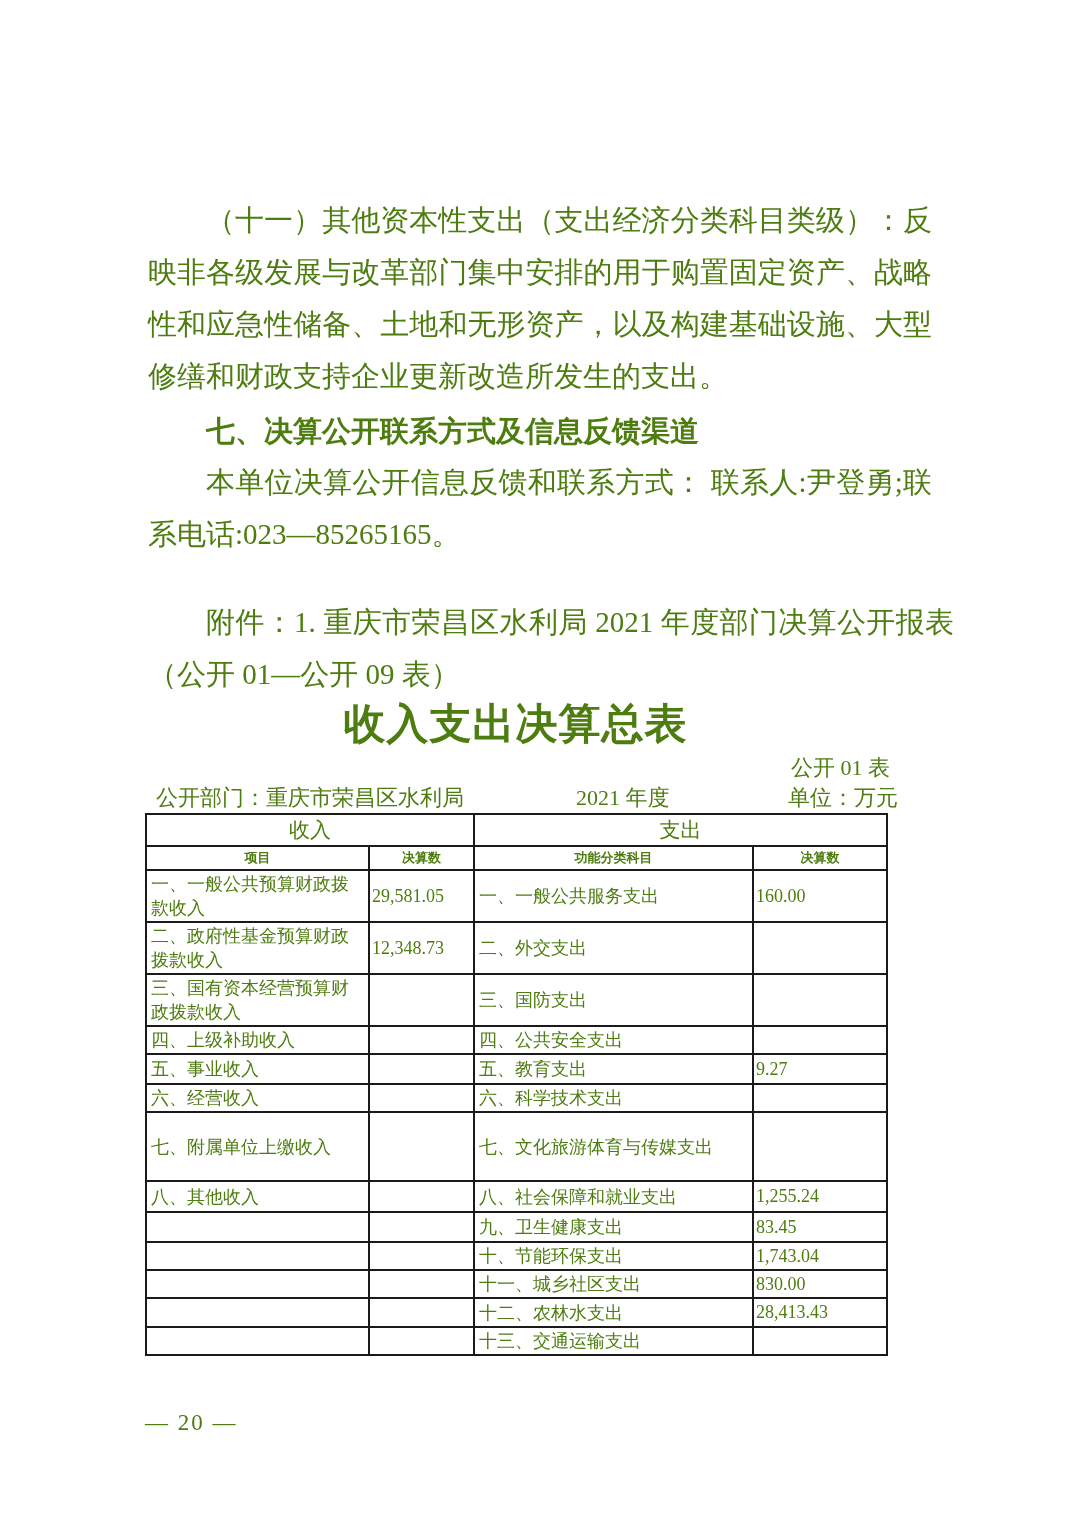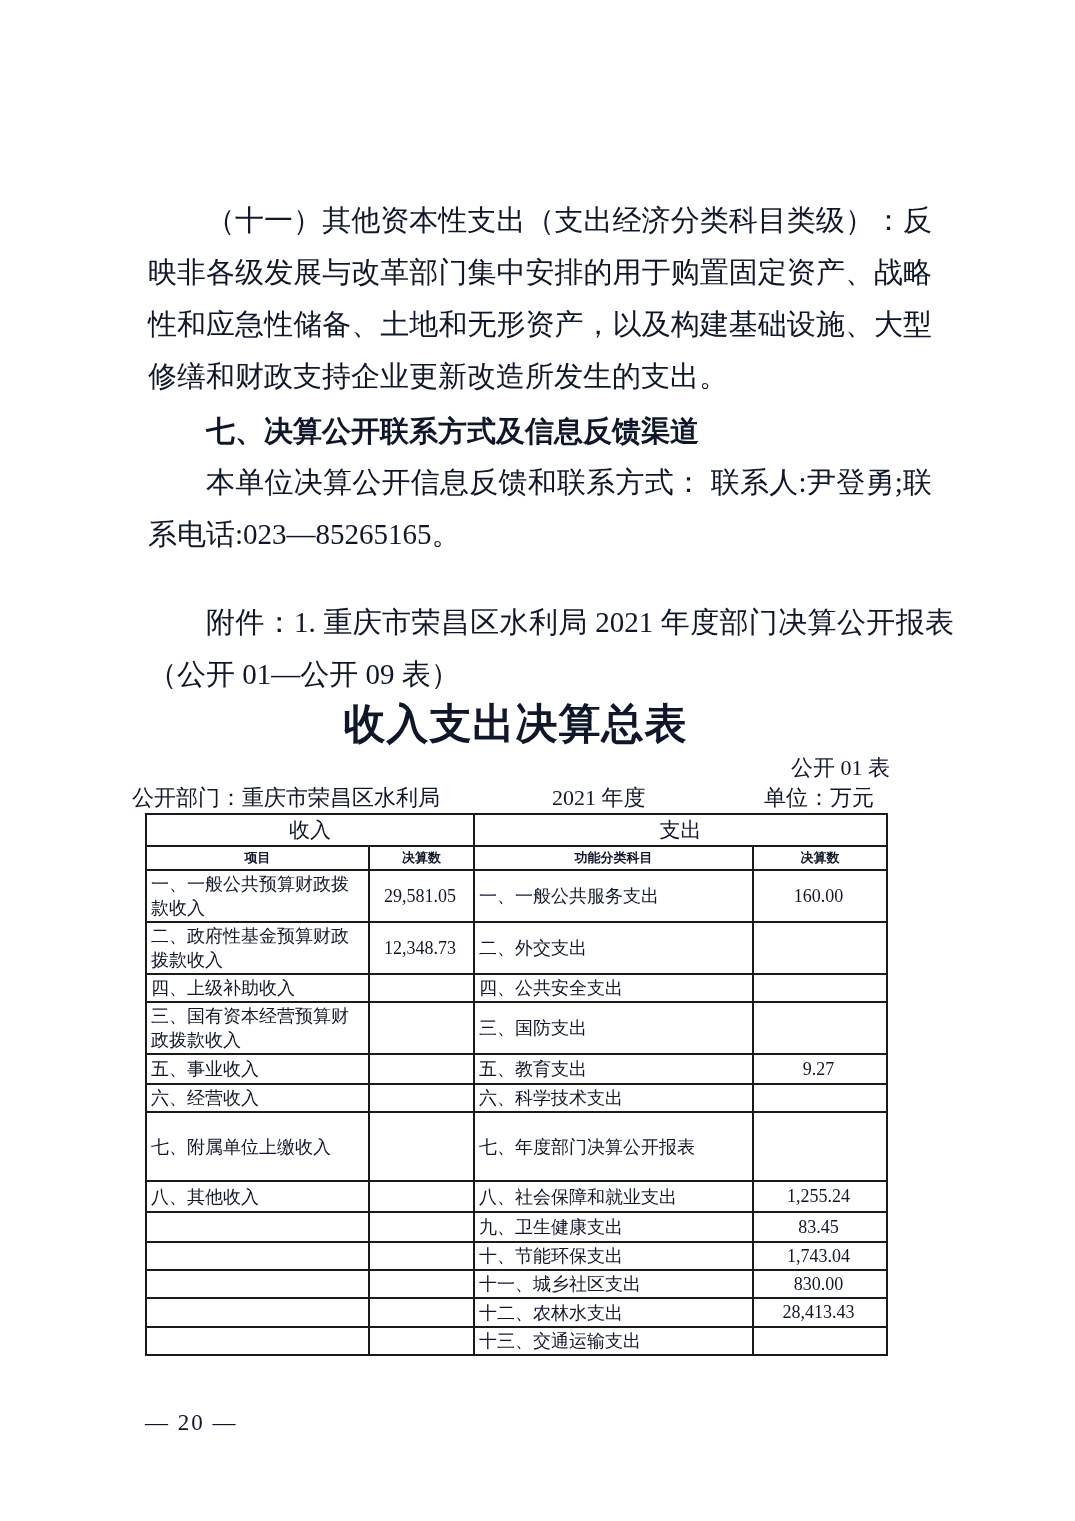--- a/index.html
+++ b/index.html
@@ -4,21 +4,21 @@
 <style>
   * { margin: 0; padding: 0; box-sizing: border-box; }
   html, body { background: #e8e8e8; }
   .page {
     position: relative;
     width: 1075px;
     height: 1521px;
     background: #ffffff;
     margin: 0 auto;
     font-family: "Liberation Serif", "DejaVu Serif", serif;
-    color: #0f172a;
+    color: #4d7c0f;
     overflow: hidden;
     text-decoration: underline;
   }
   .para {
     position: absolute;
     left: 148px;
     width: 784px;
     font-size: 29px;
     line-height: 52px;
     text-align: justify;
@@ -53,21 +53,21 @@
   .table-tag {
     position: absolute;
     left: 145px;
     top: 753px;
     width: 745px;
     text-align: right;
     font-size: 22px;
   }
   .meta-row {
     position: absolute;
-    left: 132px;
+    left: 156px;
     top: 783px;
     width: 742px;
     height: 28px;
     font-size: 22px;
   }
   .meta-dept { position: absolute; left: 0; top: 0; }
   .meta-year { position: absolute; left: 420px; top: 0; }
   .meta-unit { position: absolute; right: 0; top: 0; }
   table.fin {
     position: absolute;
@@ -96,21 +96,21 @@
     height: 24px;
   }
   td.item {
     font-size: 18px;
     text-align: left;
     padding: 1px 3px 1px 4px;
     line-height: 24px;
   }
   td.num {
     font-size: 18px;
-    text-align: center;
+    text-align: left;
     padding: 1px 5px 1px 2px;
     font-variant-numeric: tabular-nums;
   }
   .page-number {
     position: absolute;
     left: 145px;
     top: 1410px;
     font-size: 23px;
     letter-spacing: 2px;
   }
@@ -163,48 +163,48 @@
           <td class="num">29,581.05</td>
           <td class="item">一、一般公共服务支出</td>
           <td class="num">160.00</td>
         </tr>
         <tr style="height: 45px;">
           <td class="item">二、政府性基金预算财政拨款收入</td>
           <td class="num">12,348.73</td>
           <td class="item">二、外交支出</td>
           <td class="num"></td>
         </tr>
+        <tr style="height: 51px;">
+          <td class="item">三、国有资本经营预算财政拨款收入</td>
+          <td class="num"></td>
+          <td class="item">三、国防支出</td>
+          <td class="num"></td>
+        </tr>
         <tr style="height: 28px;">
           <td class="item">四、上级补助收入</td>
           <td class="num"></td>
           <td class="item">四、公共安全支出</td>
           <td class="num"></td>
         </tr>
-        <tr style="height: 51px;">
-          <td class="item">三、国有资本经营预算财政拨款收入</td>
-          <td class="num"></td>
-          <td class="item">三、国防支出</td>
-          <td class="num"></td>
-        </tr>
         <tr style="height: 30px;">
           <td class="item">五、事业收入</td>
           <td class="num"></td>
           <td class="item">五、教育支出</td>
           <td class="num">9.27</td>
         </tr>
         <tr style="height: 27px;">
           <td class="item">六、经营收入</td>
           <td class="num"></td>
           <td class="item">六、科学技术支出</td>
           <td class="num"></td>
         </tr>
         <tr style="height: 69px;">
           <td class="item">七、附属单位上缴收入</td>
           <td class="num"></td>
-          <td class="item">七、年度部门决算公开报表</td>
+          <td class="item">七、文化旅游体育与传媒支出</td>
           <td class="num"></td>
         </tr>
         <tr style="height: 31px;">
           <td class="item">八、其他收入</td>
           <td class="num"></td>
           <td class="item">八、社会保障和就业支出</td>
           <td class="num">1,255.24</td>
         </tr>
         <tr style="height: 30px;">
           <td class="item"></td>

